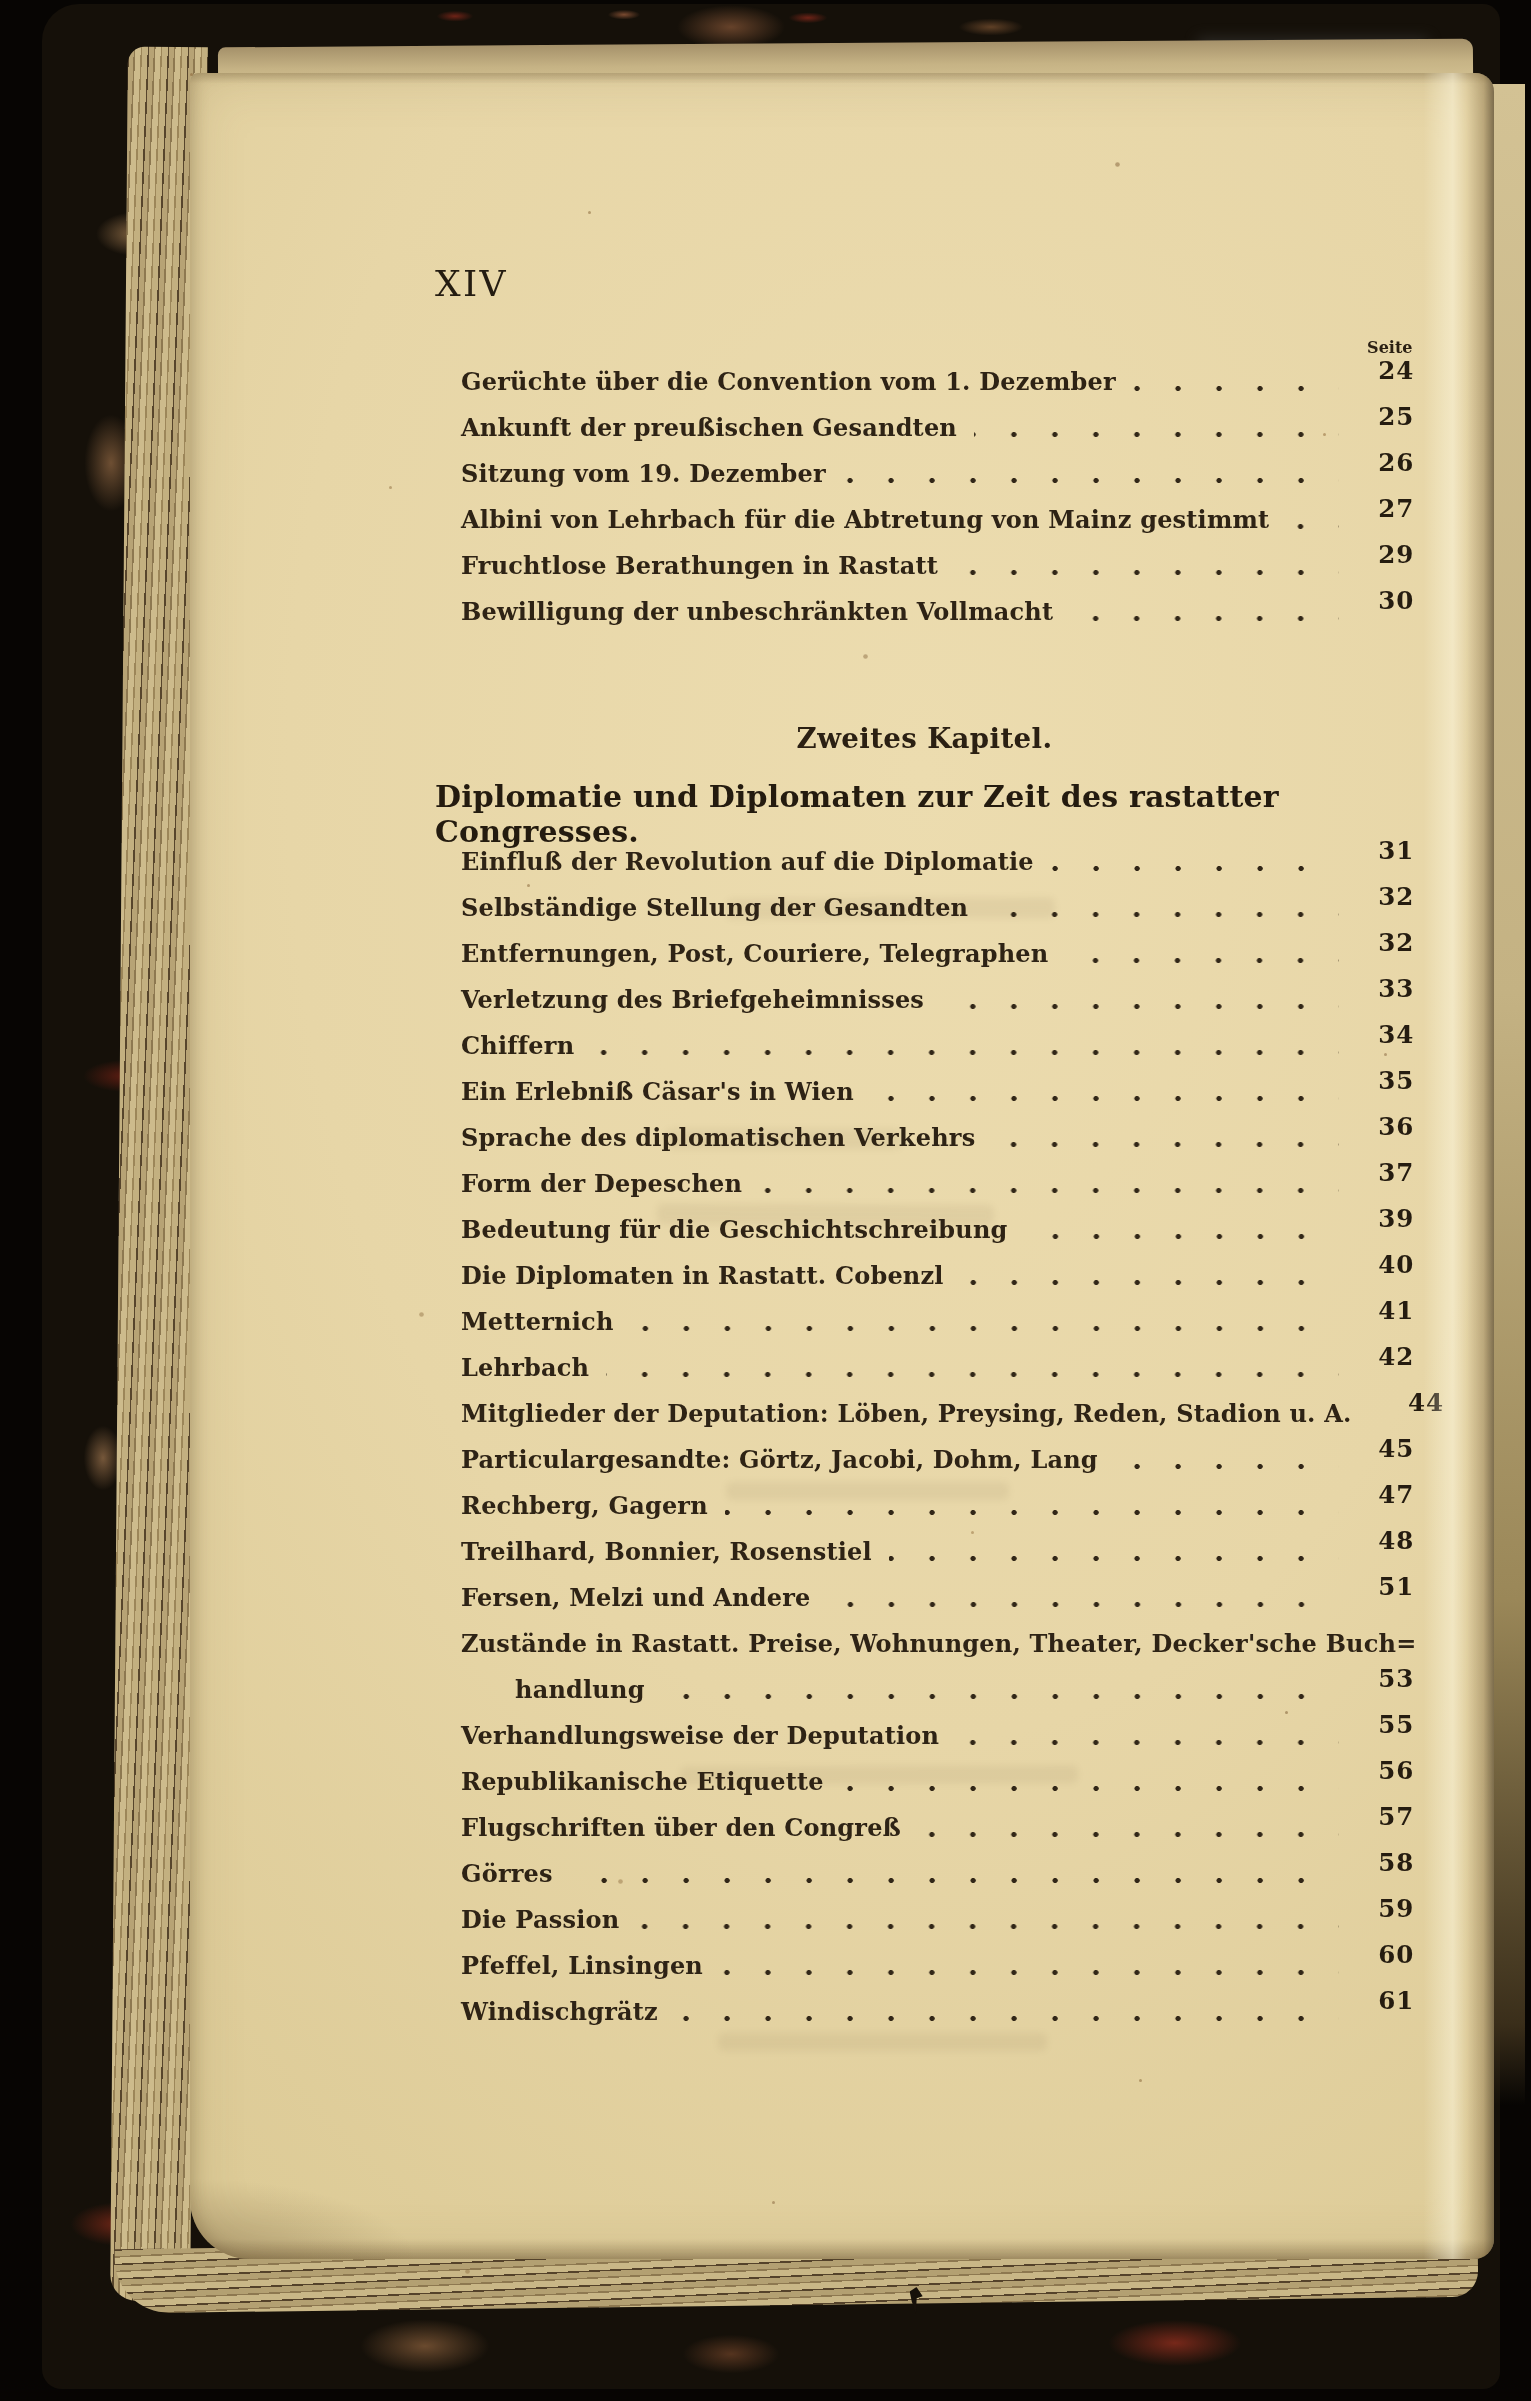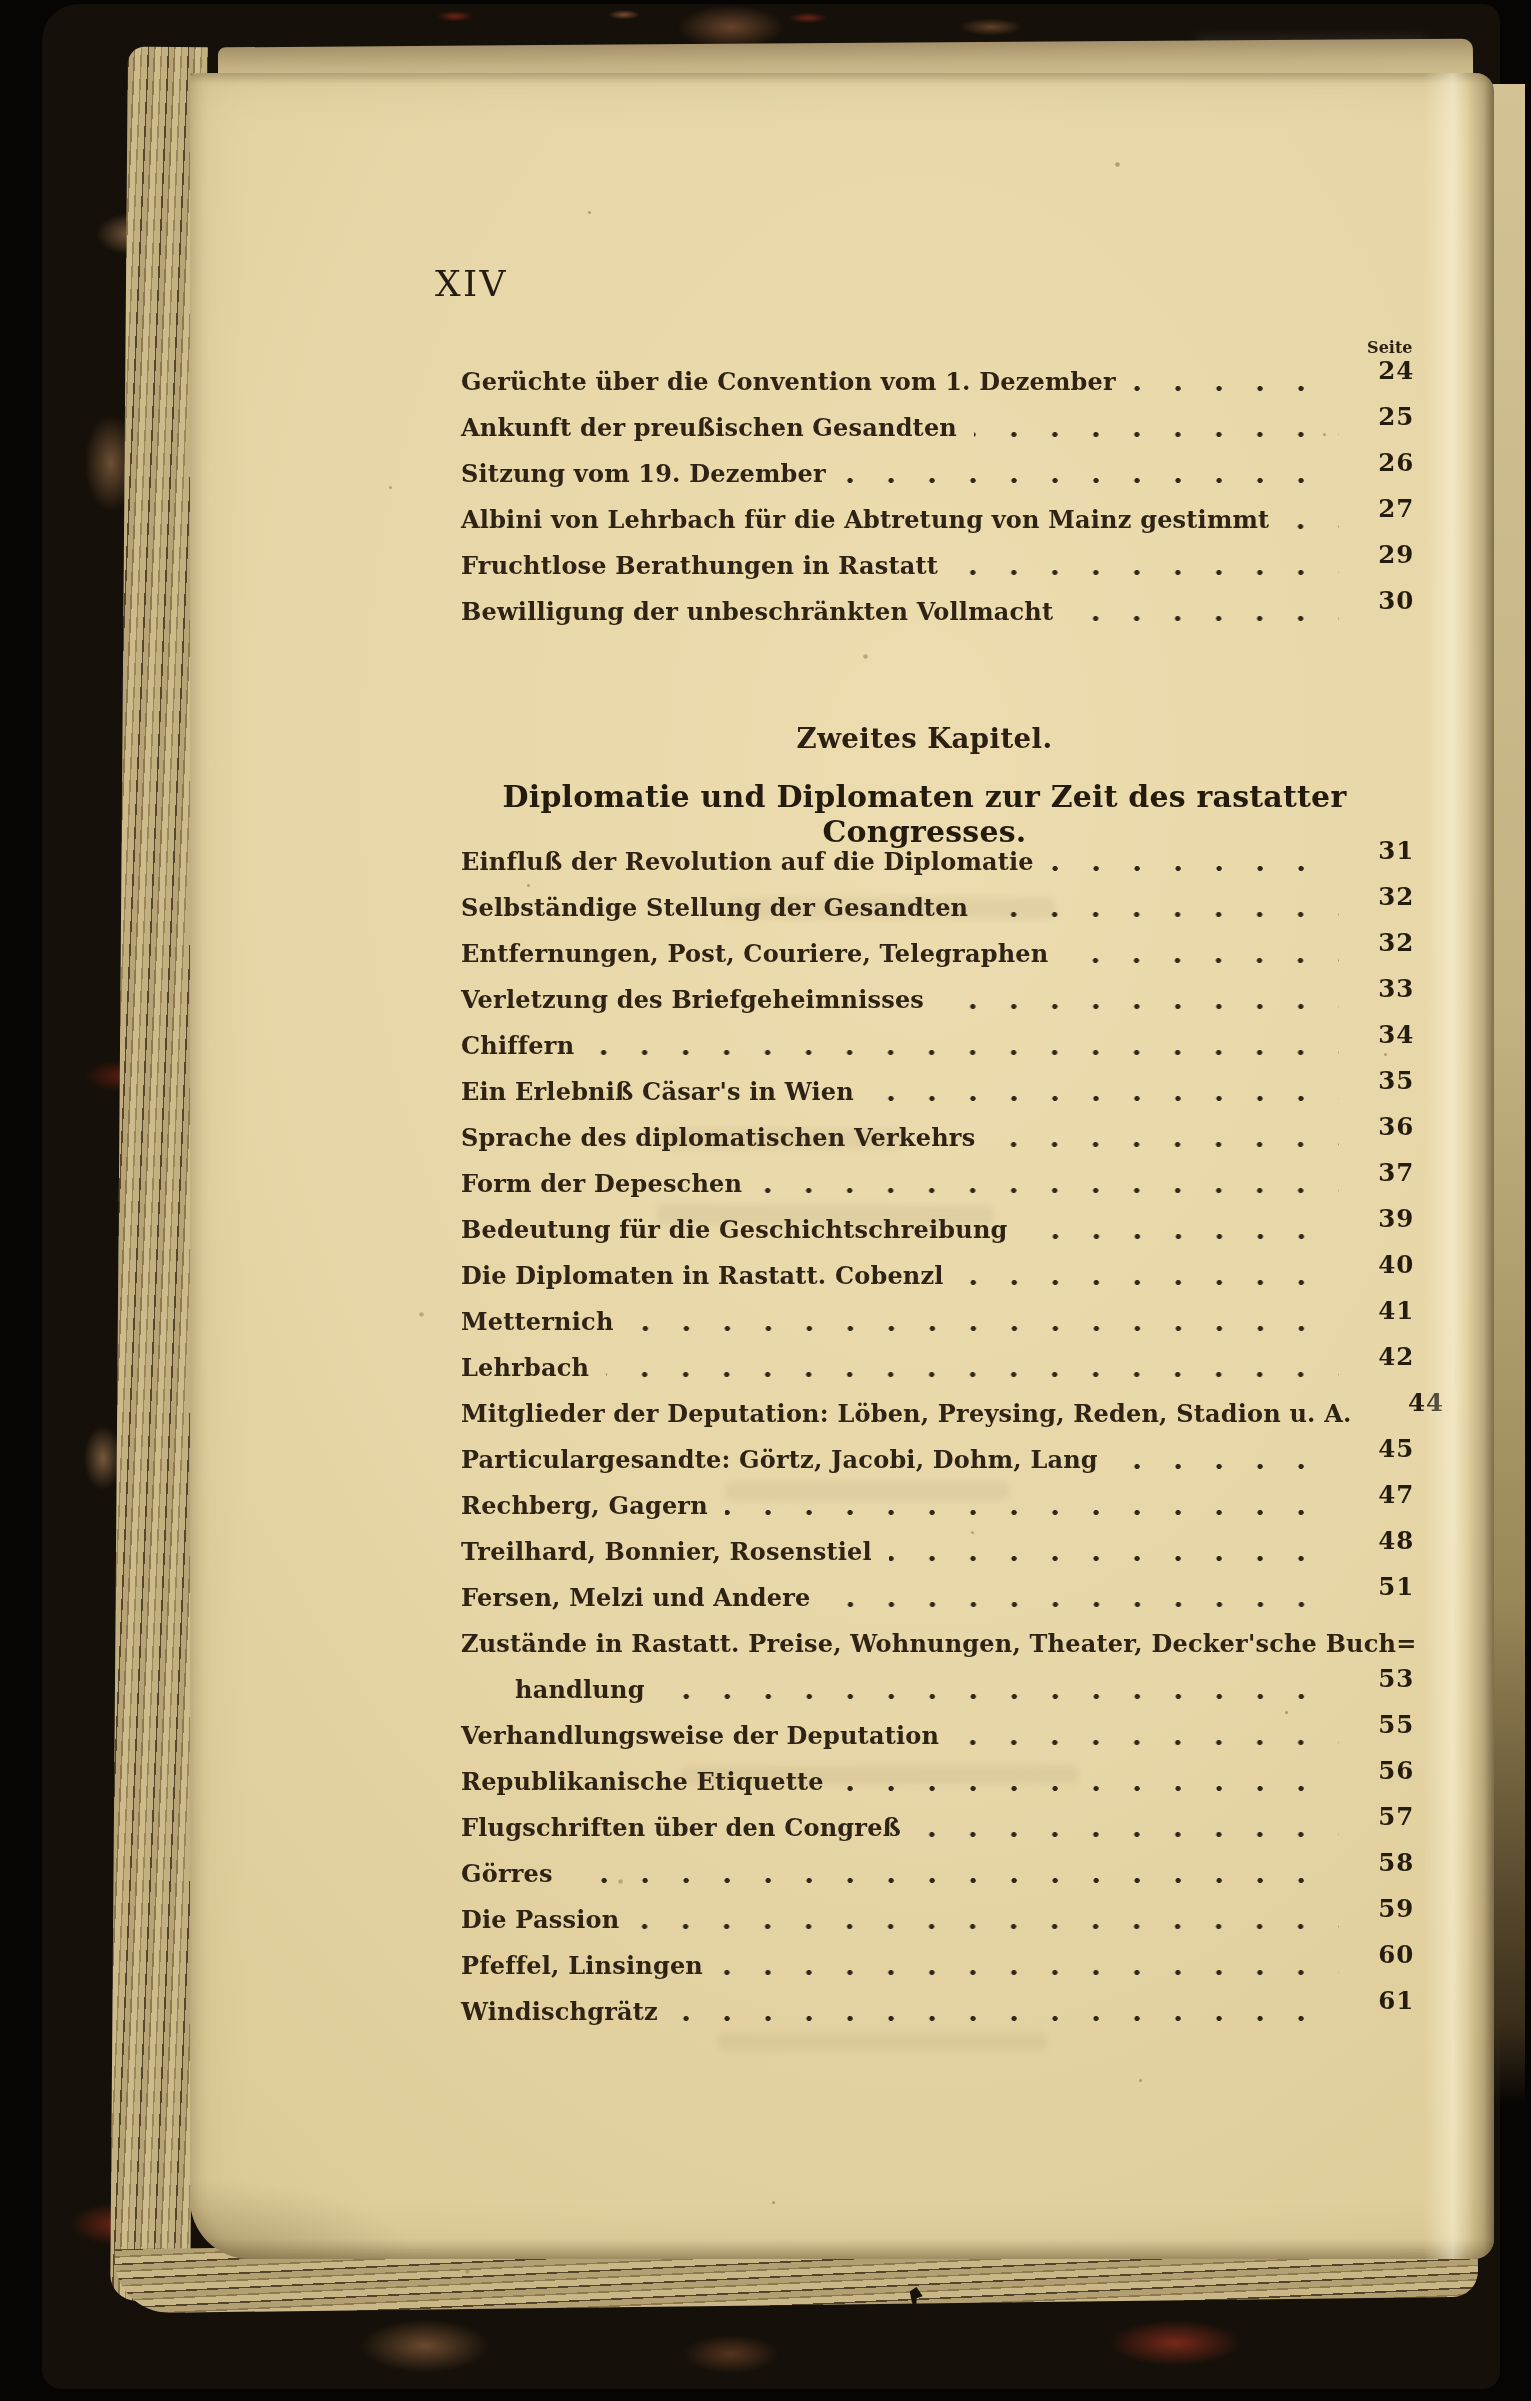--- a/index.html
+++ b/index.html
@@ -104,21 +104,21 @@
     background-image:radial-gradient(circle at 3.1px 2.7px,#31261700 0,#312617 0,#312617 2.3px,rgba(49,38,23,0) 3px);
     background-size:41px 5.4px;background-repeat:repeat-x;background-position:right bottom;
   }
   .pagenum{flex:0 0 63px;text-align:right;font-size:24.5px;font-weight:bold;
     color:#251c10;transform:translateY(-10px);letter-spacing:0.8px;}
   .chapter-heading{
     position:absolute;top:649px;left:0;width:100%;text-align:center;
     font-size:27.6px;font-weight:bold;color:#2b2013;letter-spacing:0.4px;
   }
   .chapter-title{
-    position:absolute;top:706px;left:0;width:100%;text-align:center;
+    position:absolute;top:706px;left:0;width:100%;text-align:left;
     font-size:30px;font-weight:bold;color:#241b0f;letter-spacing:0.2px;
   }
   
   .ink-mark{
     position:absolute;left:718px;top:2214px;width:13.8px;height:26px;
     background:#17110a;transform:rotate(12deg);
     clip-path:polygon(42% 0,100% 30%,60% 42%,78% 100%,30% 58%,0 22%);
   }
   .bleed{position:absolute;background:#6b5636;opacity:.08;filter:blur(3.8px);border-radius:6.1px;}
   .b1{left:536px;top:825px;width:329px;height:21.4px;transform:rotate(-.3deg);}

